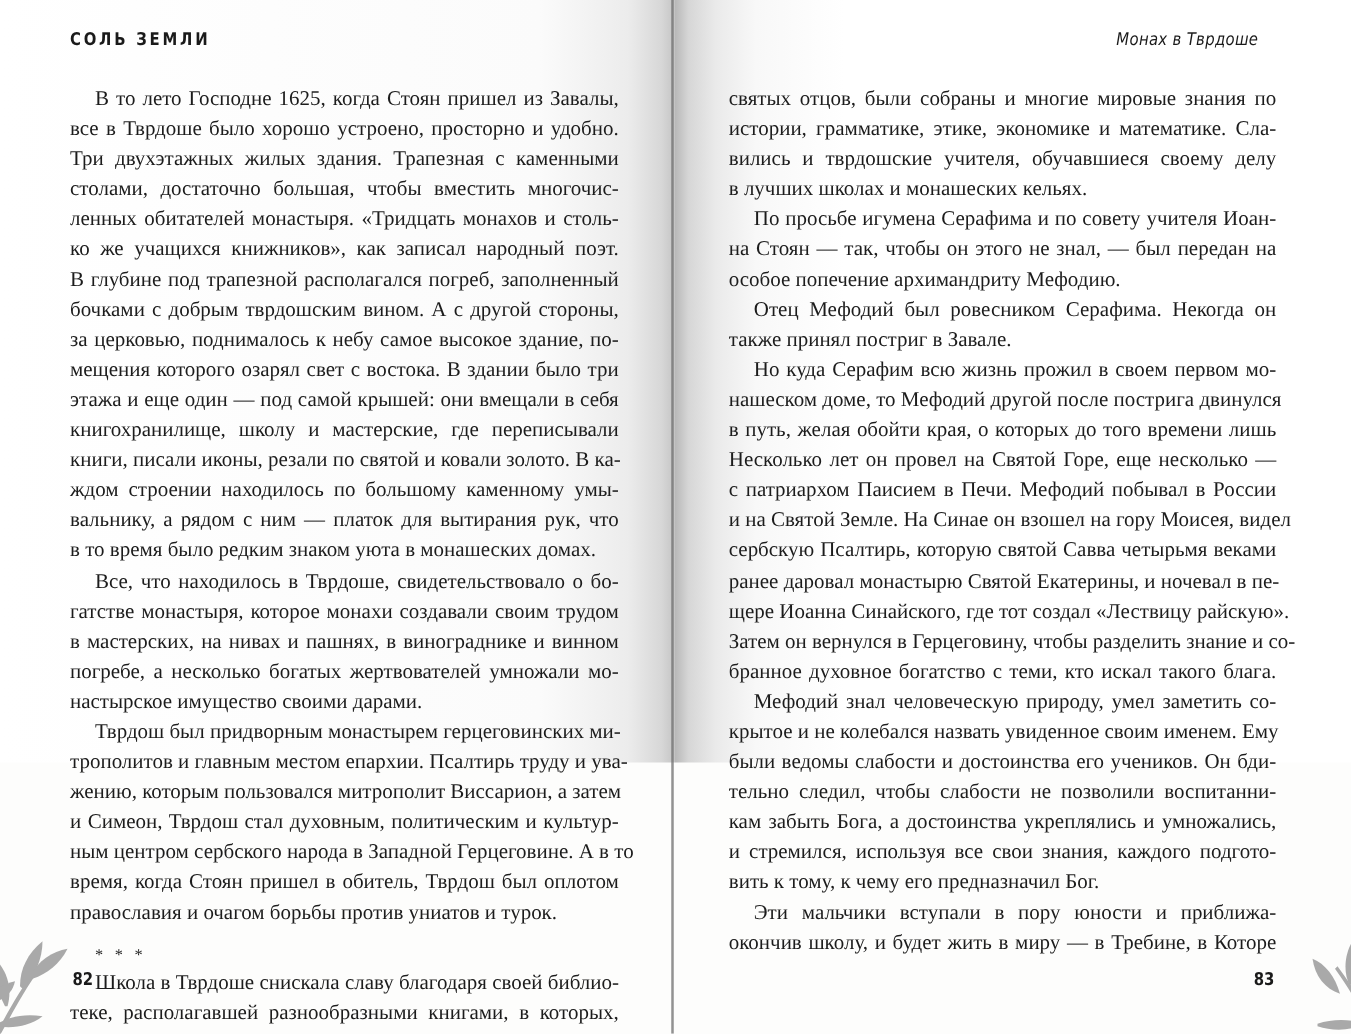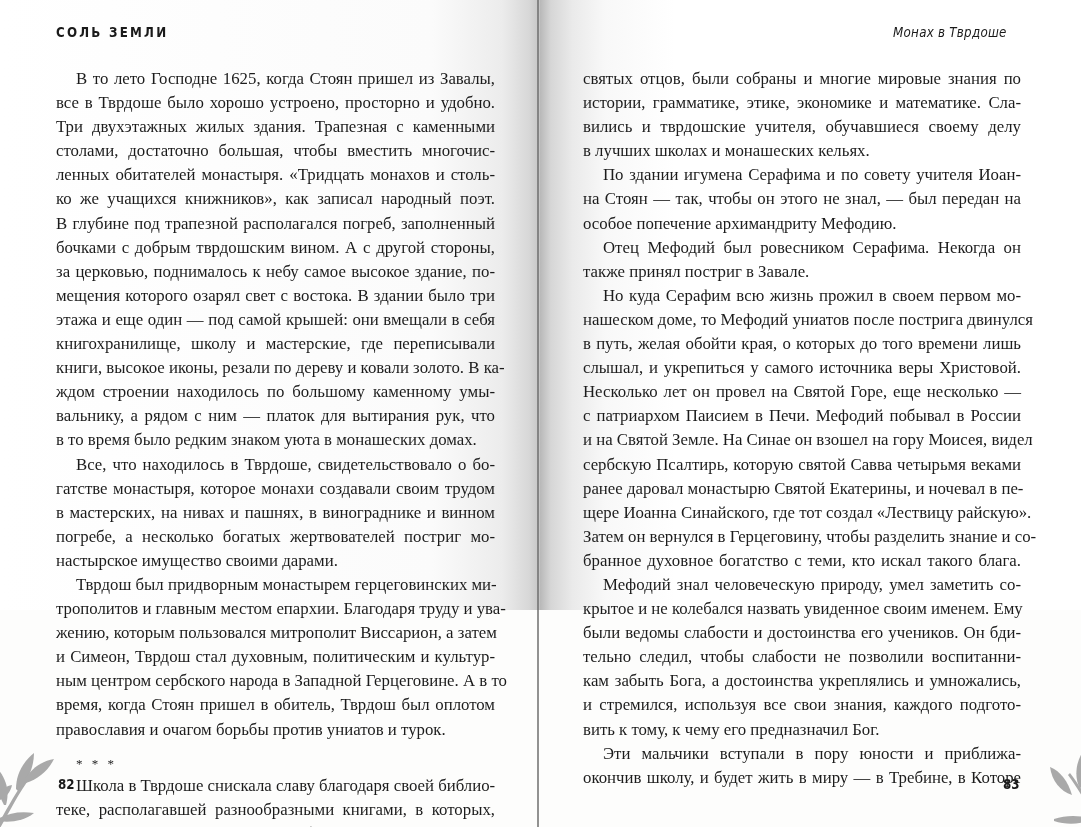--- a/index.html
+++ b/index.html
@@ -50,31 +50,31 @@
         <span class="line">Три двухэтажных жилых здания. Трапезная с каменными</span>
         <span class="line">столами, достаточно большая, чтобы вместить многочис-</span>
         <span class="line">ленных обитателей монастыря. «Тридцать монахов и столь-</span>
         <span class="line">ко же учащихся книжников», как записал народный поэт.</span>
         <span class="line">В глубине под трапезной располагался погреб, заполненный</span>
         <span class="line">бочками с добрым тврдошским вином. А с другой стороны,</span>
         <span class="line">за церковью, поднималось к небу самое высокое здание, по-</span>
         <span class="line">мещения которого озарял свет с востока. В здании было три</span>
         <span class="line">этажа и еще один — под самой крышей: они вмещали в себя</span>
         <span class="line">книгохранилище, школу и мастерские, где переписывали</span>
-        <span class="line">книги, высокое иконы, резали по дереву и ковали золото. В ка-</span>
+        <span class="line">книги, писали иконы, резали по святой и ковали золото. В ка-</span>
         <span class="line">ждом строении находилось по большому каменному умы-</span>
         <span class="line">вальнику, а рядом с ним — платок для вытирания рук, что</span>
         <span class="line last">в то время было редким знаком уюта в монашеских домах.</span>
         <span class="line indent">Все, что находилось в Тврдоше, свидетельствовало о бо-</span>
         <span class="line">гатстве монастыря, которое монахи создавали своим трудом</span>
         <span class="line">в мастерских, на нивах и пашнях, в винограднике и винном</span>
-        <span class="line">погребе, а несколько богатых жертвователей постриг мо-</span>
+        <span class="line">погребе, а несколько богатых жертвователей умножали мо-</span>
         <span class="line last">настырское имущество своими дарами.</span>
         <span class="line indent">Тврдош был придворным монастырем герцеговинских ми-</span>
-        <span class="line">трополитов и главным местом епархии. Благодаря труду и ува-</span>
+        <span class="line">трополитов и главным местом епархии. Псалтирь труду и ува-</span>
         <span class="line">жению, которым пользовался митрополит Виссарион, а затем</span>
         <span class="line">и Симеон, Тврдош стал духовным, политическим и культур-</span>
         <span class="line">ным центром сербского народа в Западной Герцеговине. А в то</span>
         <span class="line">время, когда Стоян пришел в обитель, Тврдош был оплотом</span>
         <span class="line last">православия и очагом борьбы против униатов и турок.</span>
         <span class="line sep">* * *</span>
         <span class="line indent">Школа в Тврдоше снискала славу благодаря своей библио-</span>
         <span class="line">теке, располагавшей разнообразными книгами, в которых,</span>
         <span class="line">помимо проверенных опытом и богодухновенных заметок</span>
       </div>
@@ -96,29 +96,28 @@
   <div class="page page-right">
     <div class="running-head running-head-right">Монах в Тврдоше</div>
     <div class="folio folio-right" style="left:463px">83</div>
   </div>
 
   <div class="text-block text-block-right" id="right-body">
       <span class="line">святых отцов, были собраны и многие мировые знания по</span>
       <span class="line">истории, грамматике, этике, экономике и математике. Сла-</span>
       <span class="line">вились и тврдошские учителя, обучавшиеся своему делу</span>
       <span class="line last">в лучших школах и монашеских кельях.</span>
-      <span class="line indent">По здании игумена Серафима и по совету учителя Иоан-</span>
+      <span class="line indent">По просьбе игумена Серафима и по совету учителя Иоан-</span>
       <span class="line">на Стоян — так, чтобы он этого не знал, — был передан на</span>
       <span class="line last">особое попечение архимандриту Мефодию.</span>
       <span class="line indent">Отец Мефодий был ровесником Серафима. Некогда он</span>
       <span class="line last">также принял постриг в Завале.</span>
       <span class="line indent">Но куда Серафим всю жизнь прожил в своем первом мо-</span>
-      <span class="line">нашеском доме, то Мефодий униатов после пострига двинулся</span>
+      <span class="line">нашеском доме, то Мефодий другой после пострига двинулся</span>
       <span class="line">в путь, желая обойти края, о которых до того времени лишь</span>
-      <span class="line">слышал, и укрепиться у самого источника веры Христовой.</span>
       <span class="line">Несколько лет он провел на Святой Горе, еще несколько —</span>
       <span class="line">с патриархом Паисием в Печи. Мефодий побывал в России</span>
       <span class="line">и на Святой Земле. На Синае он взошел на гору Моисея, видел</span>
       <span class="line">сербскую Псалтирь, которую святой Савва четырьмя веками</span>
       <span class="line">ранее даровал монастырю Святой Екатерины, и ночевал в пе-</span>
       <span class="line">щере Иоанна Синайского, где тот создал «Лествицу райскую».</span>
       <span class="line">Затем он вернулся в Герцеговину, чтобы разделить знание и со-</span>
       <span class="line">бранное духовное богатство с теми, кто искал такого блага.</span>
       <span class="line indent">Мефодий знал человеческую природу, умел заметить со-</span>
       <span class="line">крытое и не колебался назвать увиденное своим именем. Ему</span>

